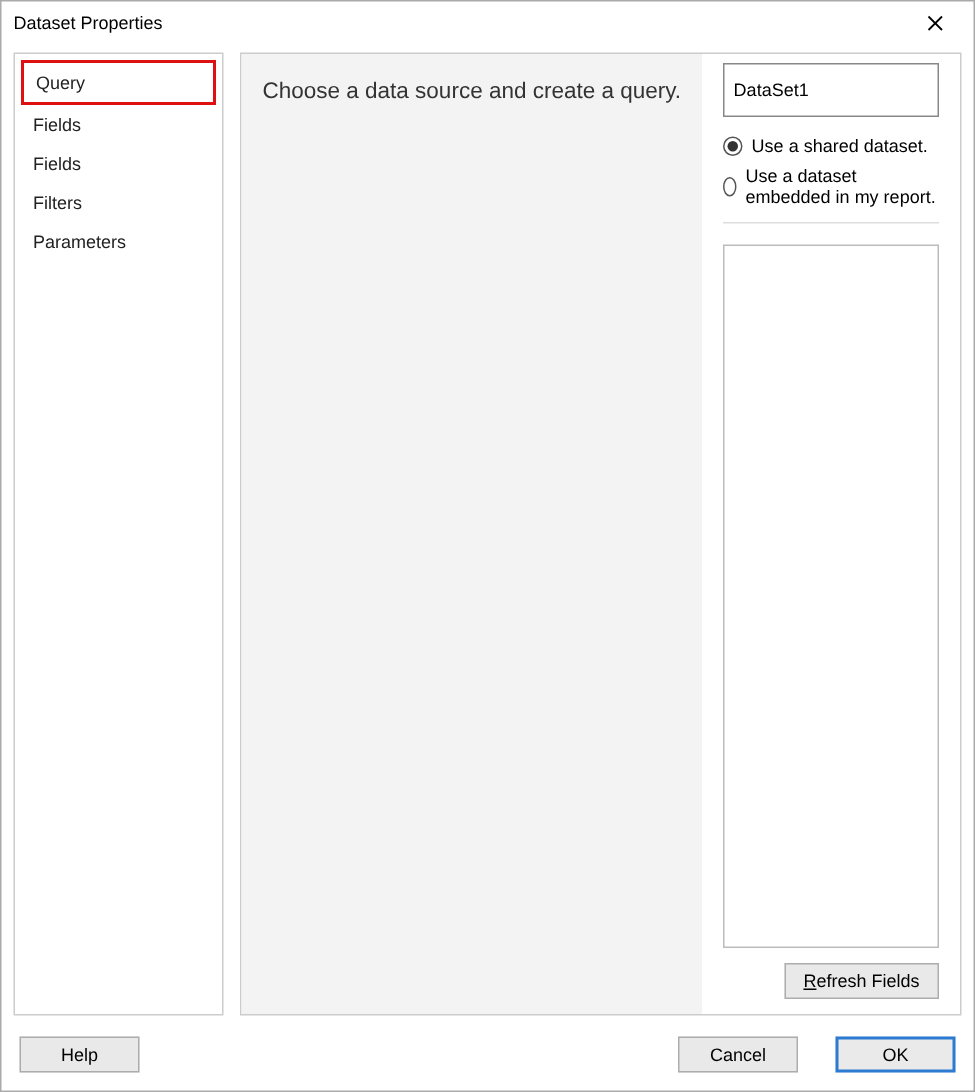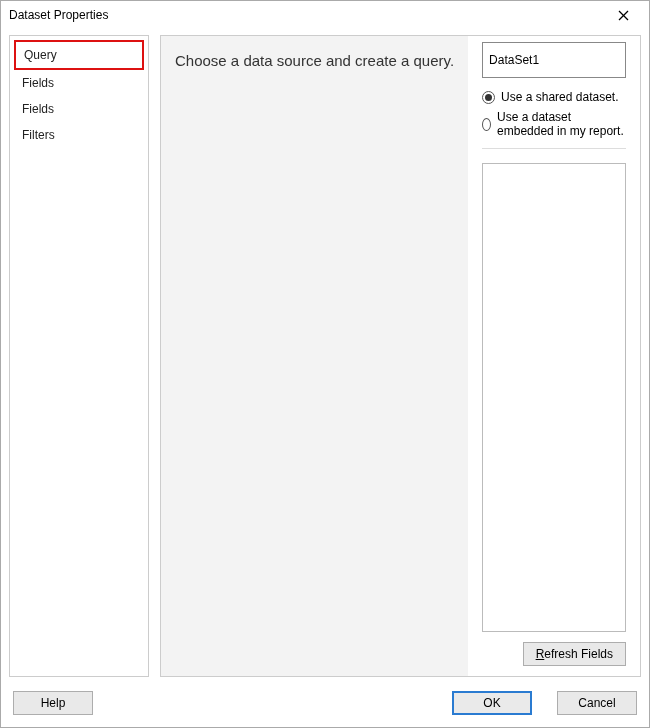--- a/index.html
+++ b/index.html
@@ -173,20 +173,21 @@
     </div>
   </div>
 
   <div class="body">
 
     <div class="sidebar">
       <div class="side-item selected"><span>Query</span></div>
       <div class="side-item"><span>Fields</span></div>
       <div class="side-item"><span>Fields</span></div>
       <div class="side-item"><span>Filters</span></div>
+      <div class="side-item"><span>Parameters</span></div>
     </div>
 
     <div class="main">
       <div class="heading-band">Choose a data source and create a query.</div>
 
       <div class="form-area">
 
         <input type="text" class="text-input" value="DataSet1" style="">
 
         <div class="radio-group">
@@ -207,17 +208,17 @@
         </div>
 
       </div>
     </div>
 
   </div>
 
   <div class="footer">
     <button class="btn">Help</button>
     <div class="footer-spacer"></div>
+    <button class="btn">Cancel</button>
     <button class="btn primary">OK</button>
-    <button class="btn">Cancel</button>
   </div>
 
 </div>
 
 </body></html>

